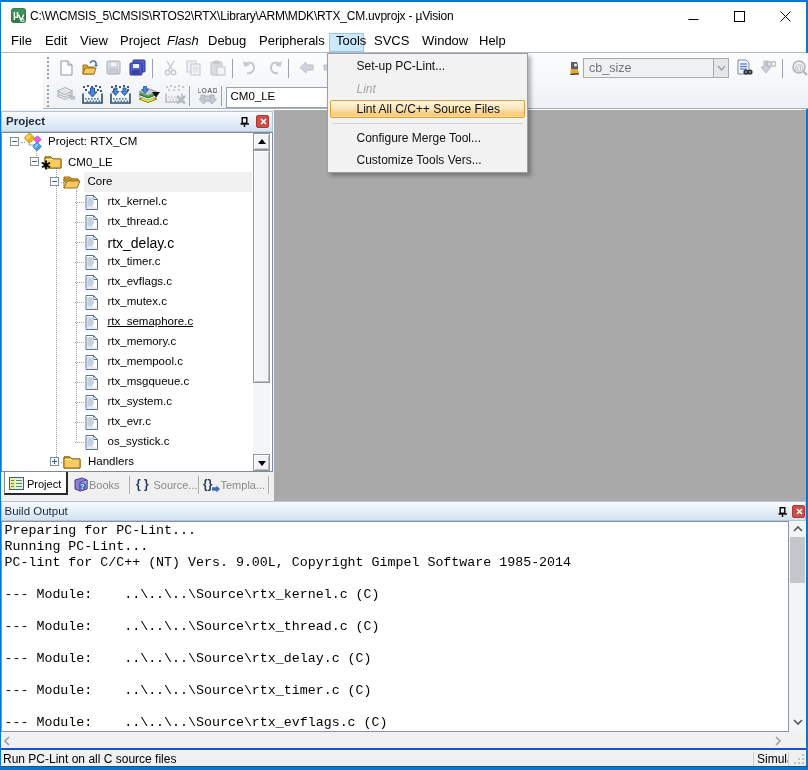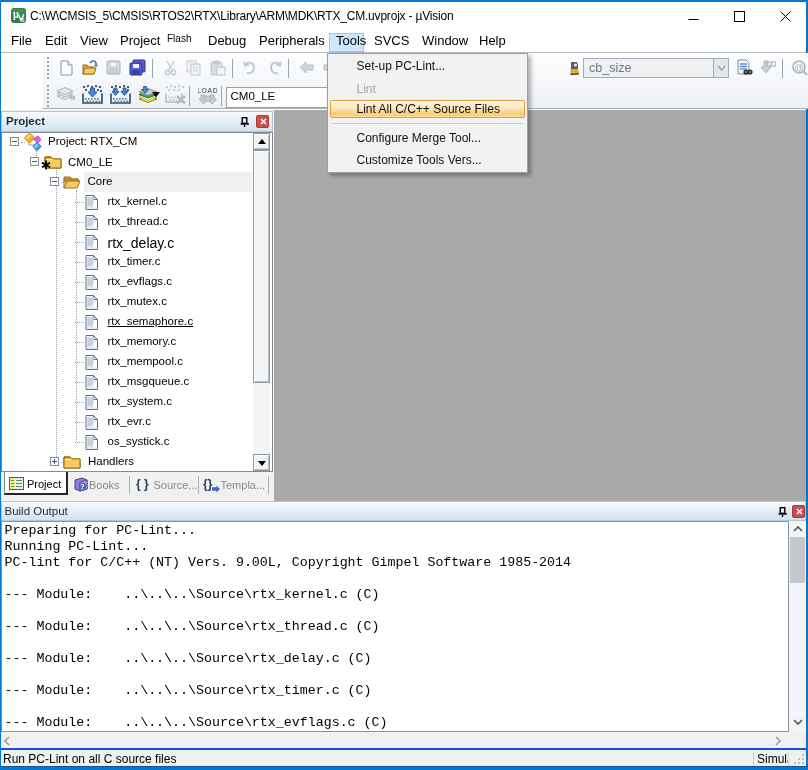--- a/index.html
+++ b/index.html
@@ -38,21 +38,21 @@
       <line x1="0.5" y1="0.5" x2="10.5" y2="10.5" stroke="#000" stroke-width="1"></line>
       <line x1="10.5" y1="0.5" x2="0.5" y2="10.5" stroke="#000" stroke-width="1"></line>
     </svg>
 </div>
 
 <div class="abs" style="left:1px;top:32px;width:805px;height:21px;background:#ffffff;border-bottom:1px solid #b8bcc2;">
   <div class="abs txt" style="left:10px;top:1px;font-size:13px;">File</div>
   <div class="abs txt" style="left:44px;top:1px;font-size:13px;">Edit</div>
   <div class="abs txt" style="left:79px;top:1px;font-size:13px;">View</div>
   <div class="abs txt" style="left:119px;top:1px;font-size:13px;">Project</div>
-  <div class="abs txt" style="left:166px;top:1px;font-size:10px;">Flash</div>
+  <div class="abs txt" style="left:166px;top:1px;font-size:13px;font-style:italic;">Flash</div>
   <div class="abs txt" style="left:207px;top:1px;font-size:13px;">Debug</div>
   <div class="abs txt" style="left:258px;top:1px;font-size:13px;">Peripherals</div>
   <div class="abs" style="left:328px;top:1px;width:35px;height:19px;background:#cce8ff;border:1px solid #98c6ea;"></div>
   <div class="abs txt" style="left:335px;top:1px;font-size:13px;">Tools</div>
   <div class="abs txt" style="left:373px;top:1px;font-size:13px;">SVCS</div>
   <div class="abs txt" style="left:421px;top:1px;font-size:13px;">Window</div>
   <div class="abs txt" style="left:478px;top:1px;font-size:13px;">Help</div>
 </div>
 
 <div class="abs" id="toolbar" style="left:1px;top:53px;width:805px;height:56px;background:linear-gradient(#fcfdfe,#eef1f5);border-bottom:1px solid #a9aeb5;margin-left:42px;">
@@ -643,19 +643,19 @@
         <rect x="9" y="8" width="2" height="2"></rect>
         <rect x="5" y="4" width="2" height="2"></rect>
         <rect x="5" y="8" width="2" height="2"></rect>
         <rect x="1" y="8" width="2" height="2"></rect>
       </g>
   </svg>
 </div>
 
 <div class="abs" id="toolsmenu" style="left:327px;top:53px;width:201px;height:120px;background:#f2f2f2;border:1px solid #9b9fa4;box-shadow:3px 3px 4px rgba(0,0,0,0.3);">
   <div class="abs txt" style="left:28.5px;top:5.2px;font-size:12px;color:#111;">Set-up PC-Lint...</div>
-  <div class="abs txt" style="left:28.5px;top:27.5px;font-size:12px;color:#a6a6a6;">Lint</div>
+  <div class="abs txt" style="left:28.5px;top:27.5px;font-size:12px;color:#a6a6a6;font-style:italic;">Lint</div>
   <div class="abs" style="left:2px;top:45.5px;width:195px;height:18px;border:1px solid #dd9f3d;border-radius:2px;background:linear-gradient(180deg,#fdf4e2 0%,#fbe7bd 45%,#f9d28b 72%,#f9cd7c 88%,#fcdf9a 100%);"></div>
   <div class="abs txt" style="left:28.5px;top:47.5px;font-size:12px;color:#111;">Lint All C/C++ Source Files</div>
   <div class="abs" style="left:4px;top:68.5px;width:191px;height:1px;background:#d0d0d0;"></div>
   <div class="abs txt" style="left:28.5px;top:77px;font-size:12px;color:#111;">Configure Merge Tool...</div>
   <div class="abs txt" style="left:28.5px;top:99px;font-size:12px;color:#111;">Customize Tools Vers...</div>
 </div>
 
 </body></html>

